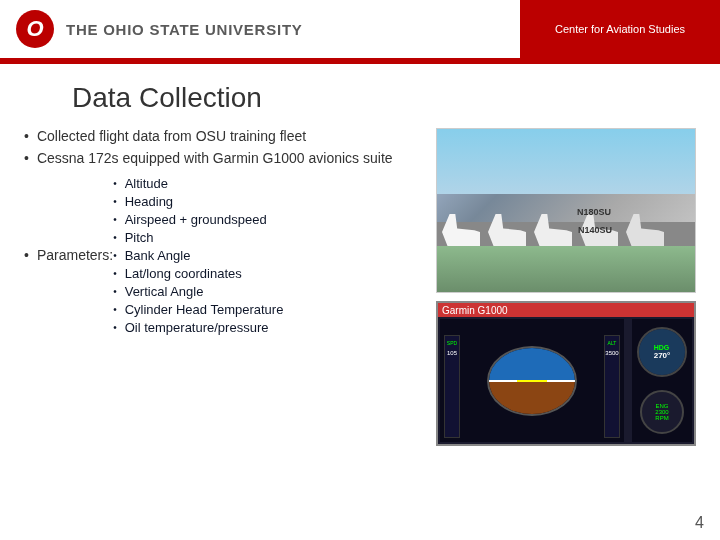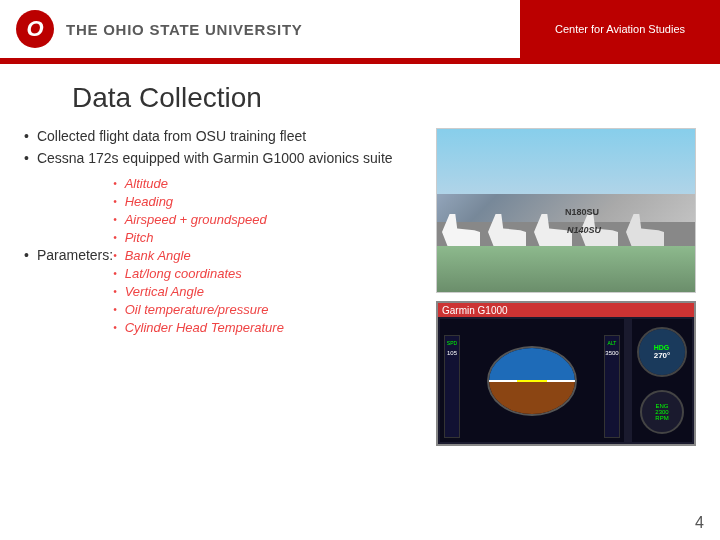--- a/index.html
+++ b/index.html
@@ -121,25 +121,24 @@
     }
 
     .sub-list {
       list-style: none;
       padding: 0;
       margin-top: 6px;
     }
 
     .sub-list li {
       font-size: 13px;
-      color: #ef4444;
+      color: #0f172a;
       margin-bottom: 3px;
       display: flex;
       align-items: flex-start;
-      font-style: italic;
     }
 
     .sub-list li::before {
       content: "•";
       margin-right: 8px;
       flex-shrink: 0;
       font-size: 10px;
       margin-top: 2px;
     }
 
@@ -196,22 +195,22 @@
     }
 
     
     .plane-reg {
       position: absolute;
       color: #333;
       font-size: 9px;
       font-weight: bold;
     }
 
-    .reg-1 { bottom: 46%; left: 128px; }
-    .reg-2 { bottom: 35%; left: 130px; font-style: italic; }
+    .reg-1 { bottom: 46%; left: 140px; }
+    .reg-2 { bottom: 35%; left: 141px; }
 
     
     .avionics-image {
       width: 260px;
       height: 145px;
       background: #1a1a2e;
       border: 2px solid #888;
       position: relative;
       overflow: hidden;
     }
@@ -360,22 +359,22 @@
         <li>
           <span>Parameters:</span>
           <ul class="sub-list" style="margin-left:0; margin-top:4px;">
           <li>Altitude</li>
               <li>Heading</li>
               <li>Airspeed + groundspeed</li>
               <li>Pitch</li>
               <li>Bank Angle</li>
               <li>Lat/long coordinates</li>
               <li>Vertical Angle</li>
+              <li>Cylinder Head Temperature</li>
               <li>Oil temperature/pressure</li>
-              <li>Cylinder Head Temperature</li>
             </ul>
         </li>
       </ul>
     </div>
 
     <div class="images-section">
 
       <div class="plane-image">
         <div class="plane-image-inner">
           <div class="sky"></div>

